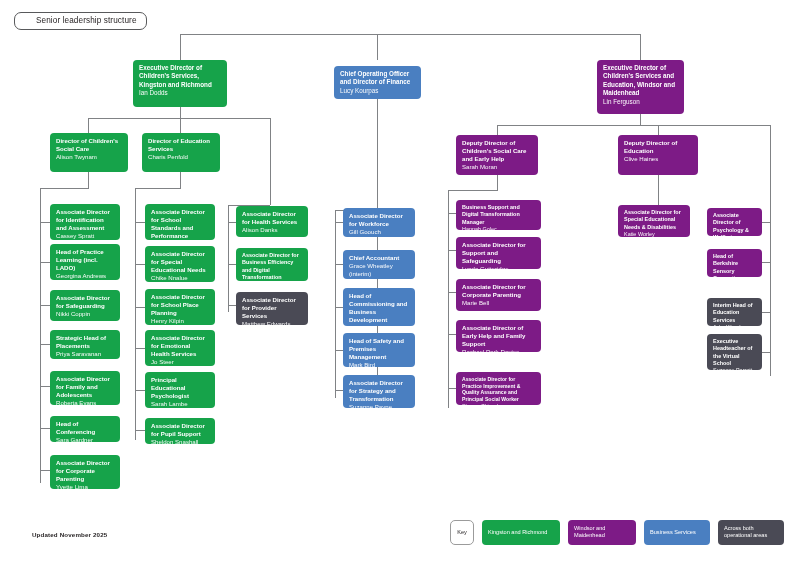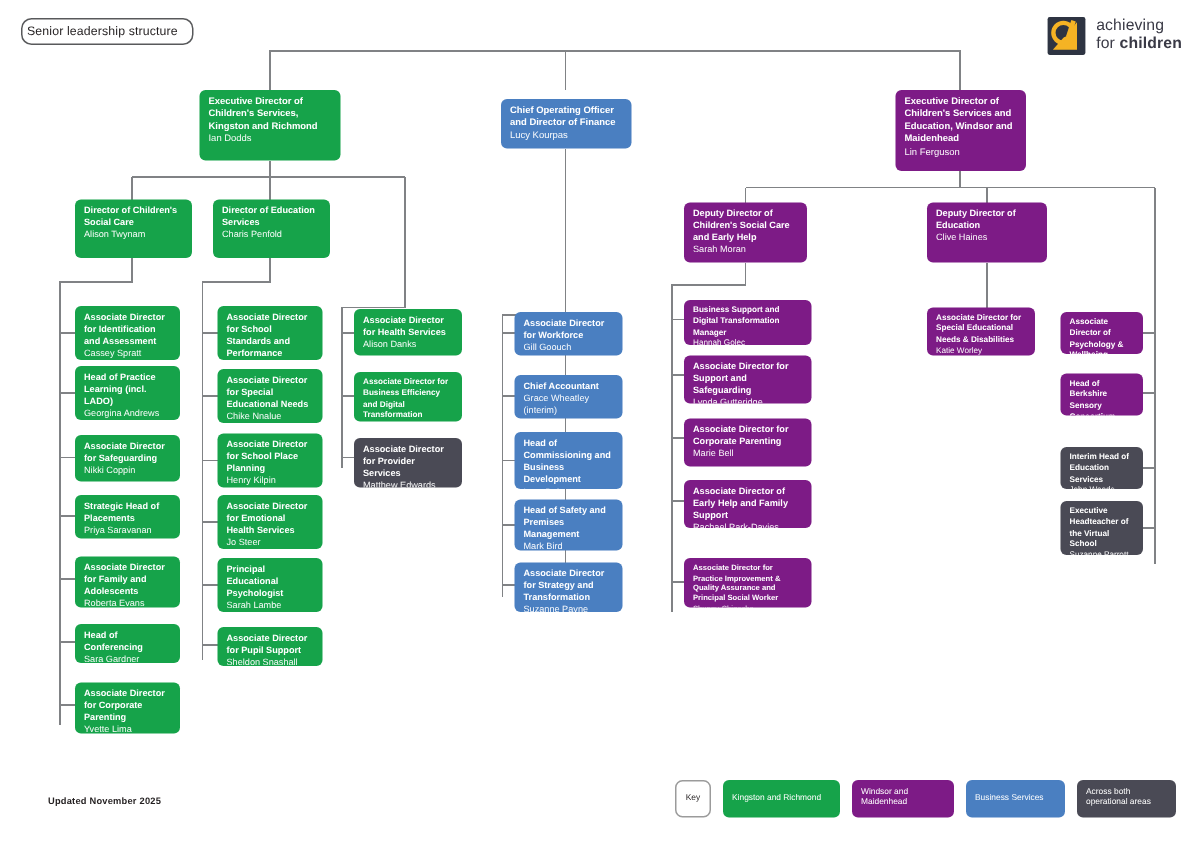--- a/index.html
+++ b/index.html
@@ -14,21 +14,21 @@
   #chart{position:absolute;inset:0;}
 
   
   #lines{position:absolute;left:0;top:0;width:800px;height:566px;pointer-events:none;}
 
   
   .title-pill{
     position:absolute;left:14px;top:12px;
     border:1px solid #58595b;border-radius:7px;
     background:#fff;
-    padding:3px 9px 4px 3px;
+    padding:3px 9px 4px 21px;
     font-size:8.2px;line-height:1.1;
     letter-spacing:.1px;
     color:#231f20;
     white-space:nowrap;
   }
 
   
   .logo{position:absolute;right:12px;top:10px;display:flex;align-items:center;gap:6px;}
   .logo-mark{width:28px;height:28px;flex:0 0 auto;}
   .logo-text{font-size:10.5px;line-height:1.14;color:#3a3a46;letter-spacing:.1px;}
@@ -146,33 +146,20 @@
 
       <path d="M770 222 L762 222"></path>
       <path d="M770 262 L762 262"></path>
       <path d="M770 312 L762 312"></path>
       <path d="M770 352 L762 352"></path>
     </g>
   </svg>
 
   <div class="title-pill">Senior leadership structure</div>
 
-  <div class="logo">
-    <svg class="logo-mark" viewBox="0 0 40 40" xmlns="http://www.w3.org/2000/svg">
-      <rect x="2" y="2" width="36" height="36" rx="2" fill="#2e3442"></rect>
-      <path d="M30 7 L30 33 L7 33 Z" fill="#f5b324"></path>
-      <circle cx="17" cy="17" r="9.5" fill="none" stroke="#f5b324" stroke-width="4.2"></circle>
-      <circle cx="17" cy="17" r="4.2" fill="#2e3442"></circle>
-      <rect x="22" y="5" width="4.5" height="16" transform="rotate(18 24 13)" fill="#f5b324"></rect>
-    </svg>
-    <div class="logo-text">
-      <div>achieving</div>
-      <div><span>for </span><b>children</b></div>
-    </div>
-  </div>
 
   <div class="node c-green top" style="left:133px;top:60px;width:94px;height:47px;">
     <span class="role">Executive Director of Children's Services, Kingston and Richmond</span>
     <span class="person">Ian Dodds</span>
   </div>
 
   <div class="node c-blue top" style="left:334px;top:66px;width:87px;height:33px;">
     <span class="role">Chief Operating Officer and Director of Finance</span>
     <span class="person">Lucy Kourpas</span>
   </div>

